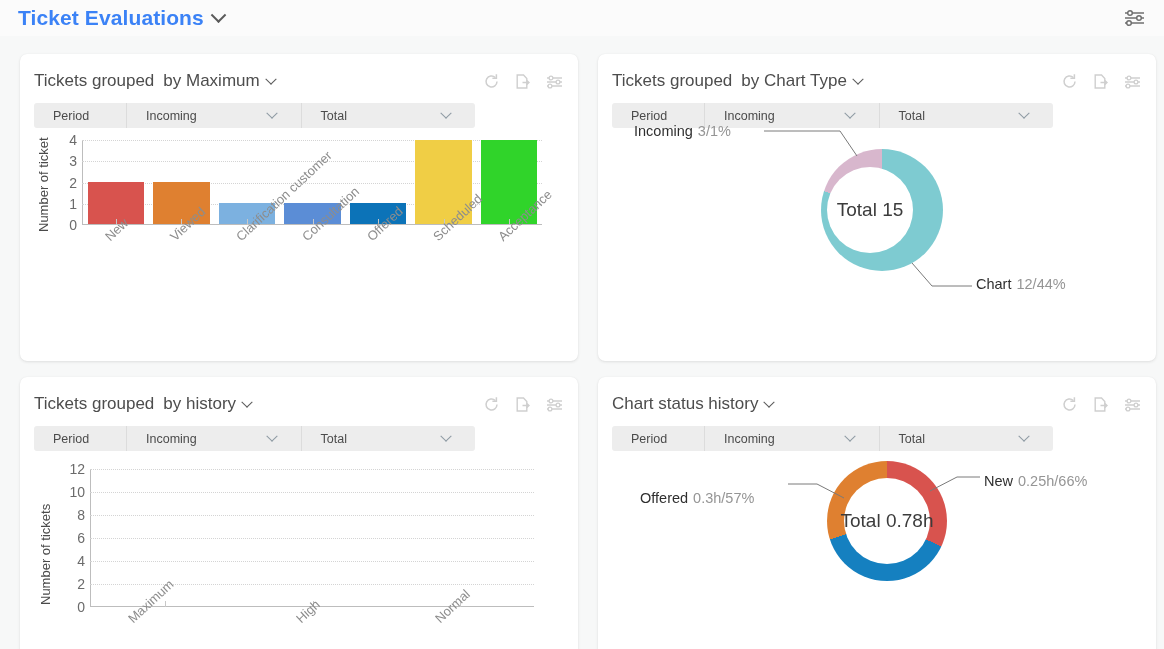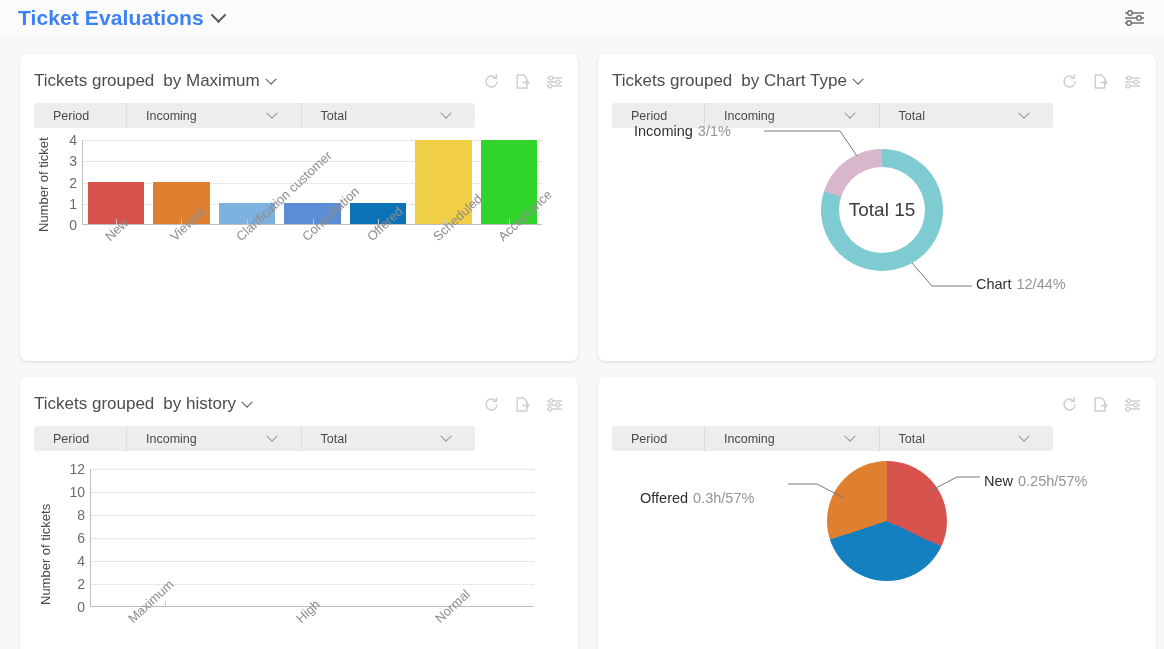--- a/index.html
+++ b/index.html
@@ -302,21 +302,21 @@
         <span class="caret"></span>
       </div>
       <div class="f-cell sel">
         <span>Total</span>
         <span class="caret"></span>
       </div>
     </div>
 
     <div class="donut-wrap" id="donut-type" style="height:215px">
         <div class="donut" style="width: 122px; height: 122px; left: 209px; top: 21px; background: conic-gradient(rgb(126, 203, 209) 0%, rgb(126, 203, 209) 80%, rgb(216, 183, 205) 80%, rgb(216, 183, 205) 100%);"></div>
-        <div class="donut-hole" style="width: 86px; height: 86px; left: 227px; top: 39px;">
+        <div class="donut-hole" style="width: 86px; height: 86px; left: 215px; top: 39px;">
           <div class="donut-center">Total 15</div>
         </div>
         <div class="dlabel" style="left: 22px; top: -5px;"><span class="nm">Incoming</span><span class="vl">3/1%</span></div>
         <div class="dlabel" style="left: 364px; top: 148px;"><span class="nm">Chart</span><span class="vl">12/44%</span></div>
         <svg class="leader" width="530" height="215" style="left: 0px; top: 0px; position: absolute; pointer-events: none;">
           <path d="M152 3 L228 3 L245 28" fill="none" stroke="#7a7a7a" stroke-width="1"></path>
         </svg>
         <svg class="leader" width="530" height="215" style="left: 0px; top: 0px; position: absolute; pointer-events: none;">
           <path d="M300 135 L320 158 L360 158" fill="none" stroke="#7a7a7a" stroke-width="1"></path>
         </svg>
@@ -423,20 +423,24 @@
             <div class="xlab" style="left: 50%; margin-left: -20px;">High</div>
             <div class="tickmark" style="left: 83.3333%; bottom: 0px; top: -6px;"></div>
             <div class="xlab" style="left: 83.3333%; margin-left: -28px;">Normal</div>
           </div>
         </div>
     </div>
   </div>
 
   <div class="card">
     <div class="card-head">
+      <div class="card-title">
+        <span>Chart status history</span>
+        <span class="chev small"></span>
+      </div>
       <div class="card-icons">
         <span>
           <svg class="ic" width="17" height="17" viewBox="0 0 17 17">
             <path d="M14 8.5a5.5 5.5 0 1 1-1.7-4" fill="none" stroke="#cfcfcf" stroke-width="1.5"></path>
             <path d="M13.4 1.2 L13.4 5.2 L9.4 5.2" fill="none" stroke="#cfcfcf" stroke-width="1.5"></path>
           </svg>
         </span>
         <span>
           <svg class="ic" width="17" height="17" viewBox="0 0 17 17">
             <path d="M9.5 2H3.2v13h9.6V5.5L9.5 2z" fill="none" stroke="#cfcfcf" stroke-width="1.4"></path>
@@ -469,21 +473,24 @@
         <span class="caret"></span>
       </div>
       <div class="f-cell sel">
         <span>Total</span>
         <span class="caret"></span>
       </div>
     </div>
 
     <div class="donut-wrap" id="donut-history" style="height:215px">
         <div class="donut" style="width: 120px; height: 120px; left: 215px; top: 10px; background: conic-gradient(rgb(216, 83, 78) 0%, rgb(216, 83, 78) 32%, rgb(21, 128, 192) 32%, rgb(21, 128, 192) 70%, rgb(223, 128, 48) 70%, rgb(223, 128, 48) 100%);"></div>
-        <div class="dlabel" style="left: 372px; top: 22px;"><span class="nm">New</span><span class="vl">0.25h/57%</span></div>
+        <div class="donut-hole" style="width: 86px; height: 86px; left: 232px; top: 27px;">
+          <div class="donut-center">Total 0.78h</div>
+        </div>
+        <div class="dlabel" style="left: 372px; top: 22px;"><span class="nm">New</span><span class="vl">0.25h/66%</span></div>
         <div class="dlabel" style="left: 28px; top: 39px;"><span class="nm">Offered</span><span class="vl">0.3h/57%</span></div>
         <svg class="leader" width="530" height="215" style="left: 0px; top: 0px; position: absolute; pointer-events: none;">
           <path d="M318 40 L345 26 L368 26" fill="none" stroke="#7a7a7a" stroke-width="1"></path>
         </svg>
         <svg class="leader" width="530" height="215" style="left: 0px; top: 0px; position: absolute; pointer-events: none;">
           <path d="M232 47 L205 33 L176 33" fill="none" stroke="#7a7a7a" stroke-width="1"></path>
         </svg>
       </div>
   </div>
 

